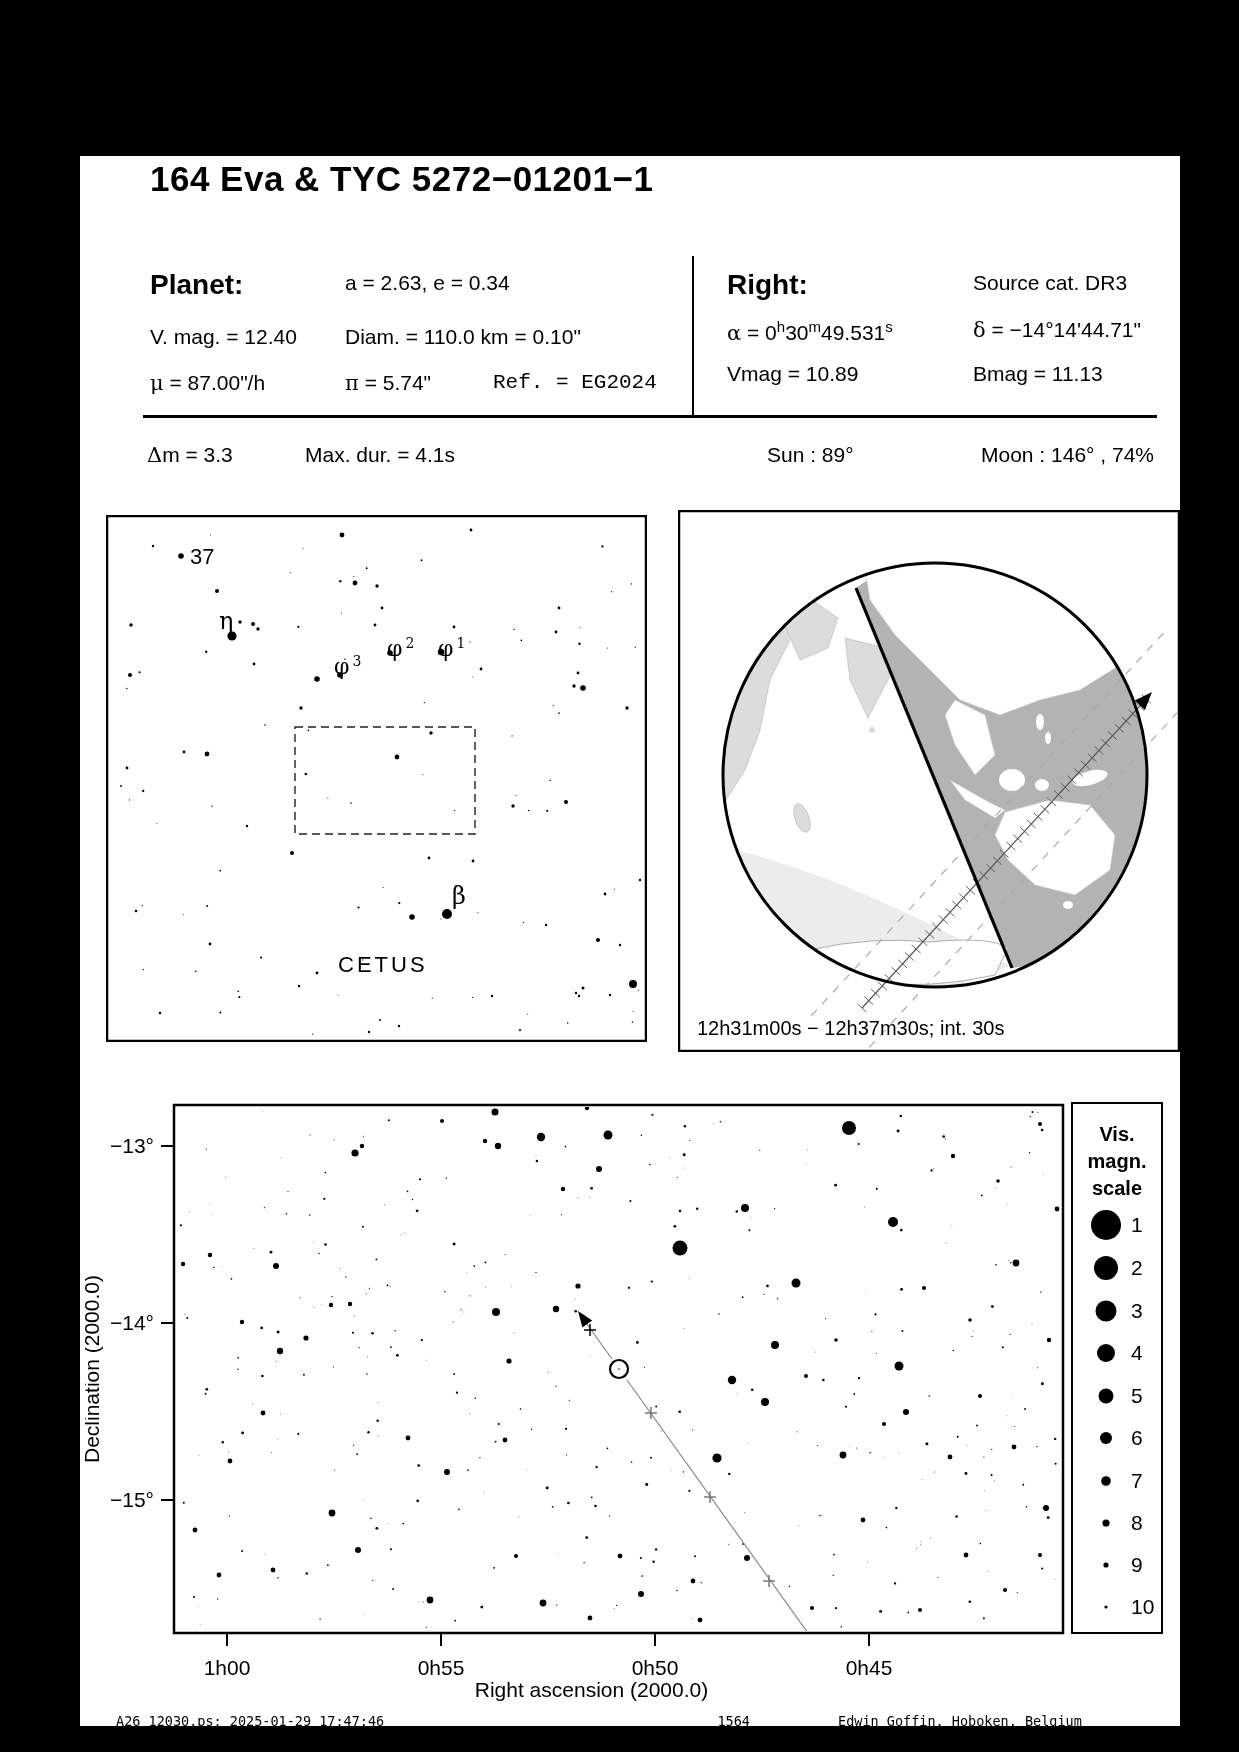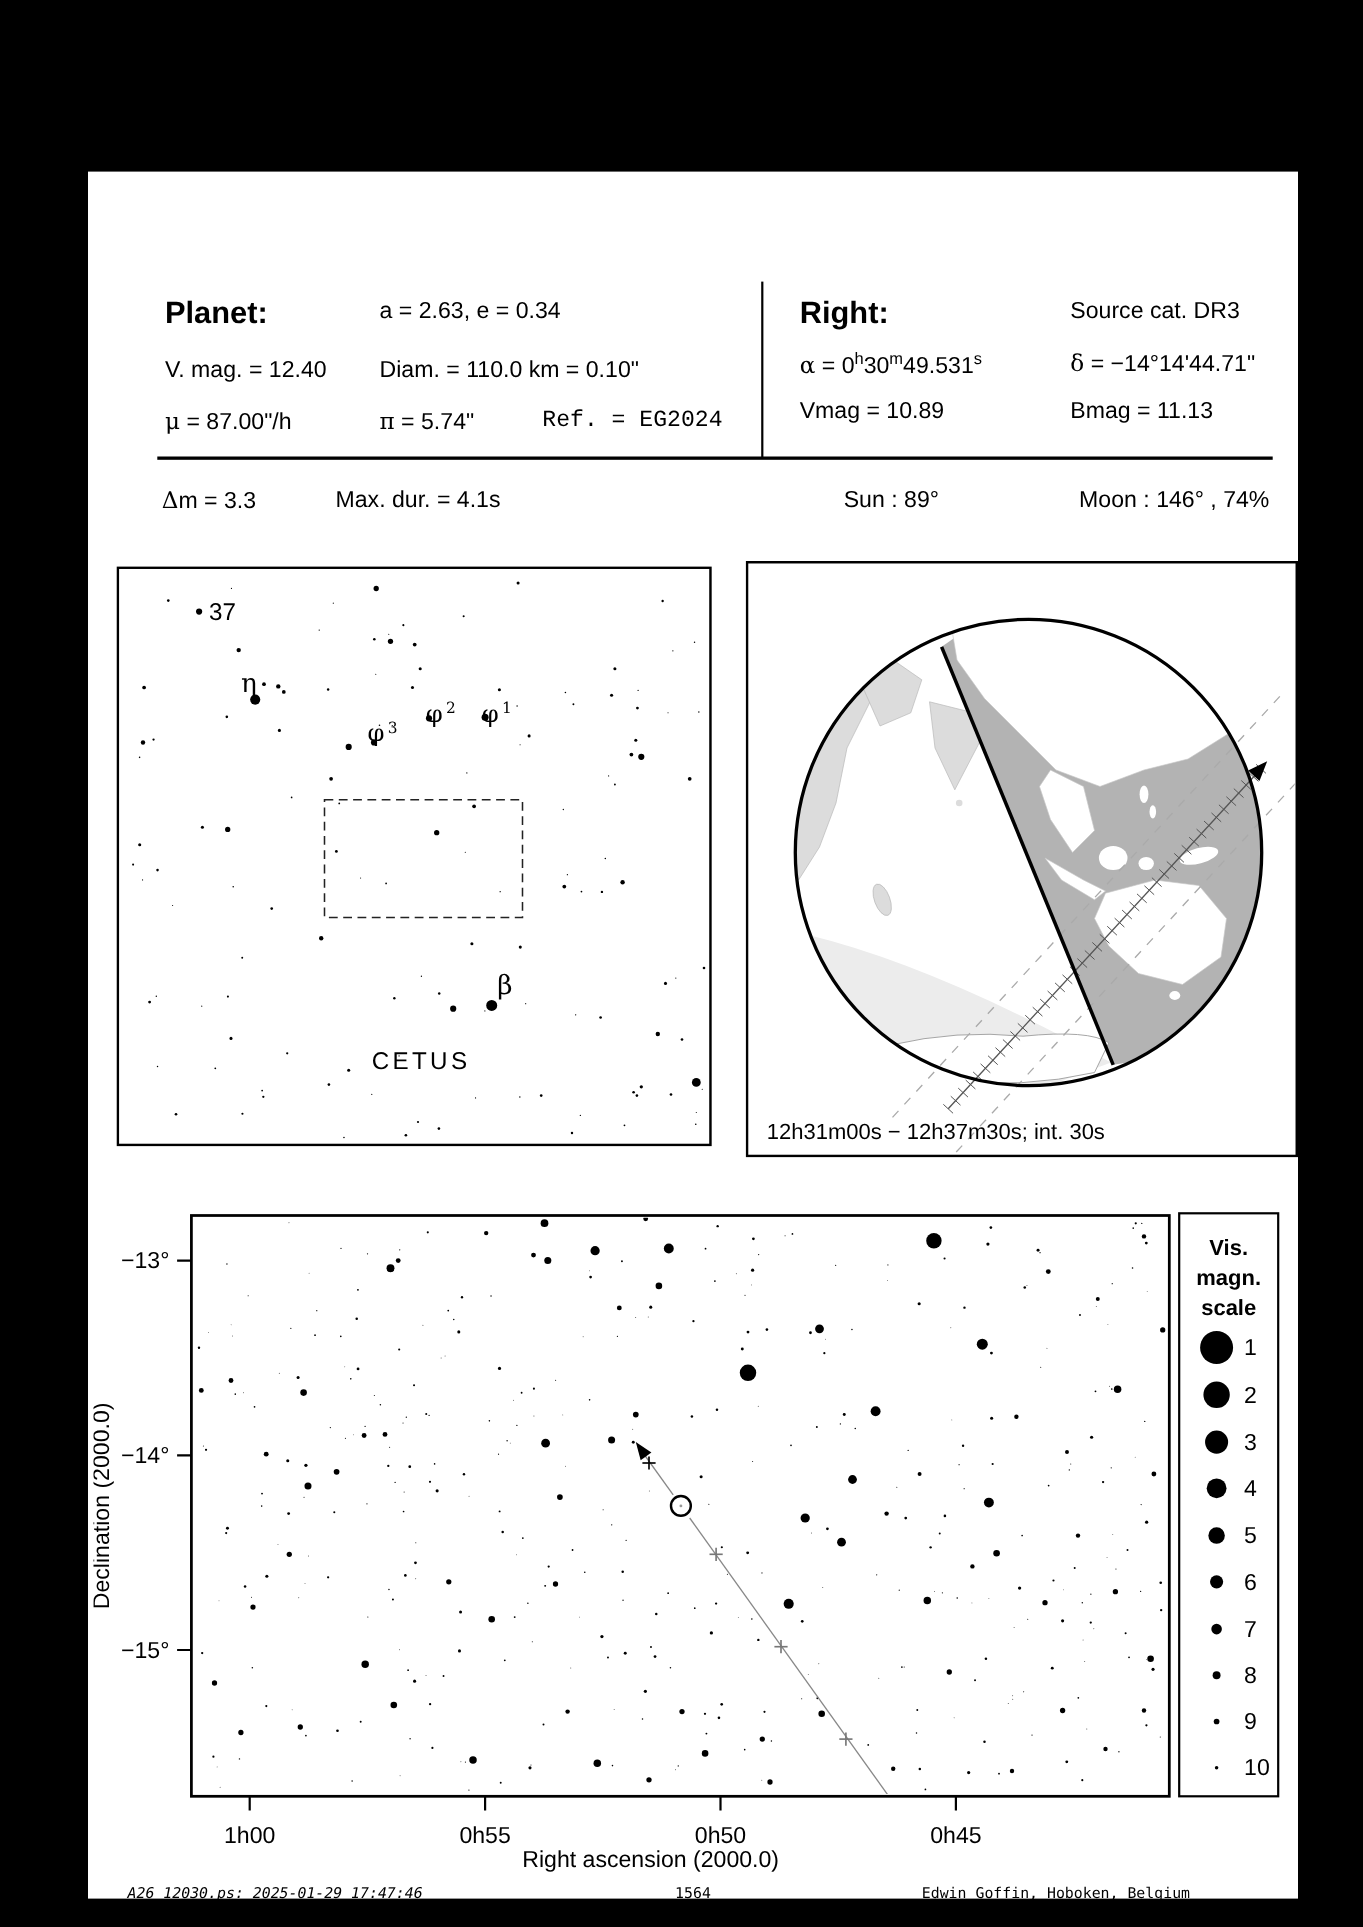--- a/index.html
+++ b/index.html
@@ -18,20 +18,21 @@
   .footer{font-family:"DejaVu Sans Mono",monospace;font-size:13.5px;}
   svg text{font-family:"Liberation Sans",sans-serif;}
   svg .gk{font-family:"DejaVu Serif",serif;}
 </style>
 </head>
 <body>
 
 <div class="canvas">
   <div class="page">
 
+    <div class="abs title" style="left:70px;top:3px;">164 Eva  &amp;  TYC 5272−01201−1</div>
 
     <div class="abs info-h" style="left:70px;top:113px;">Planet:</div>
     <div class="abs info" style="left:265px;top:115px;">a = 2.63, e = 0.34</div>
     <div class="abs info" style="left:70px;top:169px;">V. mag. = 12.40</div>
     <div class="abs info" style="left:265px;top:169px;">Diam. = 110.0 km = 0.10"</div>
     <div class="abs info" style="left:70px;top:215px;"><span class="greek">μ</span><span> =  87.00"/h</span></div>
     <div class="abs info" style="left:265px;top:215px;"><span class="greek">π</span><span> =  5.74"</span></div>
     <div class="abs info" style="left:413px;top:215px;font-family:Liberation Mono, monospace;">Ref. = EG2024</div>
 
     <div class="abs info-h" style="left:647px;top:113px;">Right:</div>
@@ -752,17 +753,17 @@
         <circle cx="1106" cy="1481" r="4.8" fill="#000"></circle>
         <text x="1131" y="1488" font-size="21">7</text>
         <circle cx="1106" cy="1523" r="3.6" fill="#000"></circle>
         <text x="1131" y="1530" font-size="21">8</text>
         <circle cx="1106" cy="1565" r="2.6" fill="#000"></circle>
         <text x="1131" y="1572" font-size="21">9</text>
         <circle cx="1106" cy="1607" r="1.6" fill="#000"></circle>
         <text x="1131" y="1614" font-size="21">10</text>
       </svg>
 
-    <div class="abs footer" style="left:36px;top:1557px;font-style:italic;">A26_12030.ps: 2025-01-29 17:47:46</div>
-    <div class="abs footer" style="left:430px;top:1557px;width:240px;text-align:center;">1564</div>
+    <div class="abs footer" style="left:36px;top:1557px;">A26_12030.ps: 2025-01-29 17:47:46</div>
+    <div class="abs footer" style="left:430px;top:1557px;width:240px;text-align:right;">1564</div>
     <div class="abs footer" style="left:758px;top:1557px;width:340px;">Edwin Goffin, Hoboken, Belgium</div>
   </div>
 </div>
 
 </body></html>

